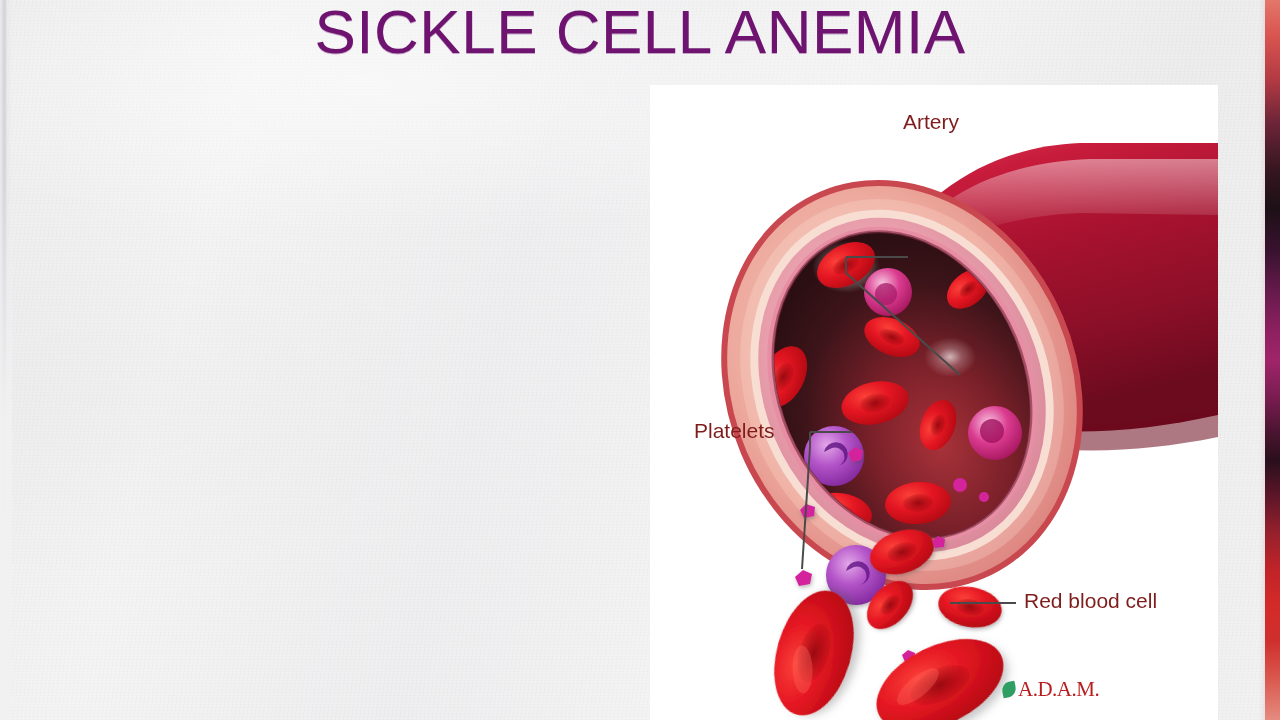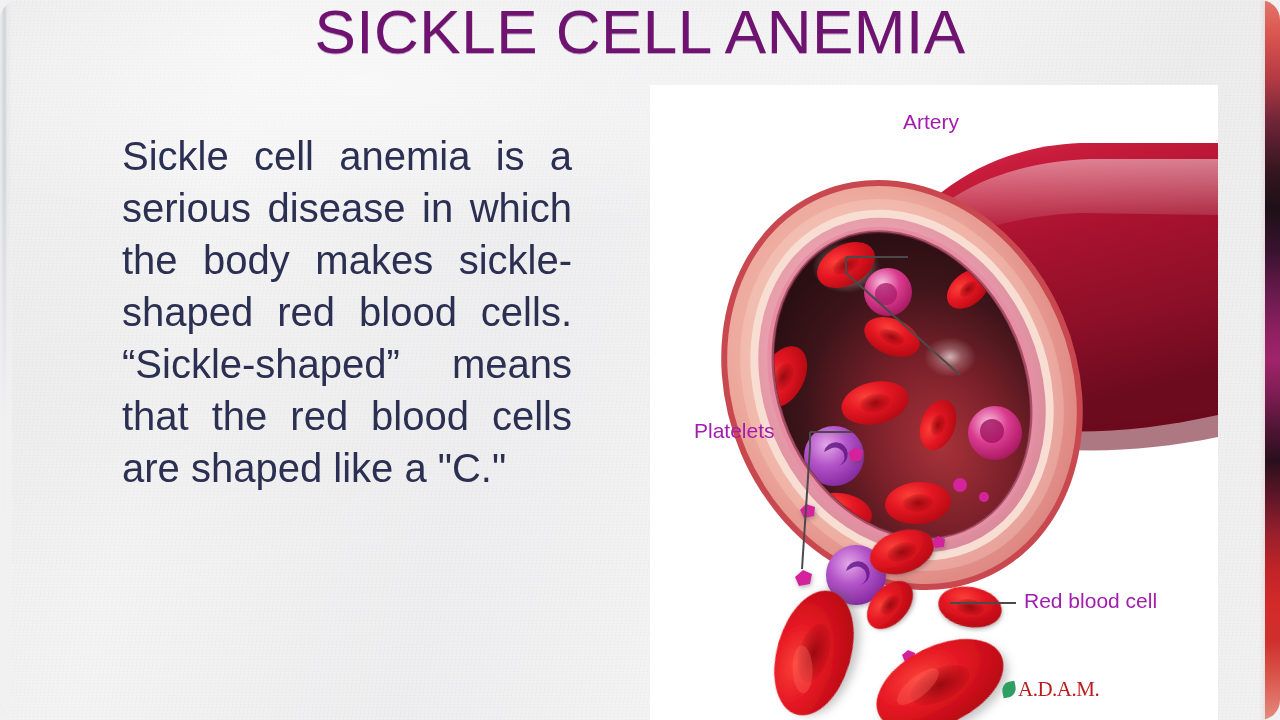--- a/index.html
+++ b/index.html
@@ -11,21 +11,20 @@
   }
 
   
   #slide {
     position:absolute; inset:0;
     background:
       repeating-linear-gradient(0deg, rgba(0,0,0,0.012) 0px, rgba(0,0,0,0.012) 1px, rgba(255,255,255,0.02) 1px, rgba(255,255,255,0.02) 3px),
       repeating-linear-gradient(97deg, rgba(0,0,0,0.010) 0px, rgba(0,0,0,0.010) 1px, rgba(255,255,255,0.03) 1px, rgba(255,255,255,0.03) 4px),
       linear-gradient(105deg,#ededee 0%, #f4f4f4 18%, #eeeef0 40%, #f5f5f5 62%, #ececed 82%, #f2f2f3 100%);
     overflow:hidden;
-    border-radius:20px;
   }
   #slide::after{
     content:"";
     position:absolute; inset:0;
     background:
       radial-gradient(ellipse 60% 30% at 30% 12%, rgba(255,255,255,0.55), transparent 70%),
       radial-gradient(ellipse 40% 40% at 8% 55%, rgba(0,0,0,0.015), transparent 70%);
     pointer-events:none;
   }
 
@@ -105,21 +104,21 @@
     z-index:4;
     overflow:hidden;
   }
 
   
   .artery-wrap{ position:absolute; left:0; top:0; width:568px; height:635px; }
 
   
   .dlabel{
     position:absolute;
-    color:#a21caf;
+    color:#7f1d1d;
     font-size:21px;
     line-height:25px;
     font-family:"Liberation Sans", sans-serif;
     white-space:pre-line;
     z-index:12;
   }
   .lbl-artery{ left:253px; top:24px; }
   .lbl-wbc{ left:56px; top:152px; }
   .lbl-platelets{ left:36px; top:333px;margin-left:8px; }
   .lbl-rbc{ left:374px; top:503px; }
@@ -144,21 +143,20 @@
 </head>
 <body>
 
 <div id="slide">
 
   <div class="edge-left"></div>
   <div class="edge-left-fade"></div>
 
   <h1 class="title">SICKLE CELL ANEMIA</h1>
 
-  <p class="body-text">Sickle cell anemia is a serious disease in which the body makes sickle-shaped red blood cells. “Sickle-shaped” means that the red blood cells are shaped like a "C."</p>
 
   <div class="diagram">
 
     <svg class="artery-wrap" viewBox="0 0 568 635">
       <defs>
 
         <linearGradient id="tubeG" x1="0" y1="0" x2="0.3" y2="1">
           <stop offset="0%" stop-color="#e2465c"></stop>
           <stop offset="18%" stop-color="#c81c3c"></stop>
           <stop offset="45%" stop-color="#a8122f"></stop>

